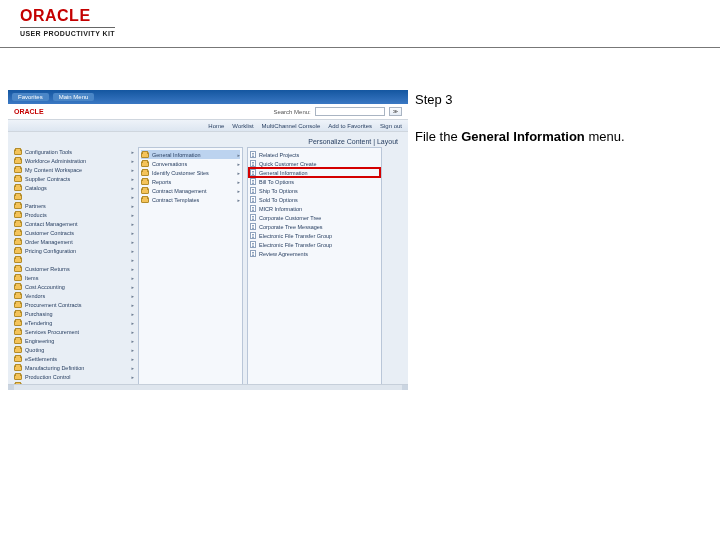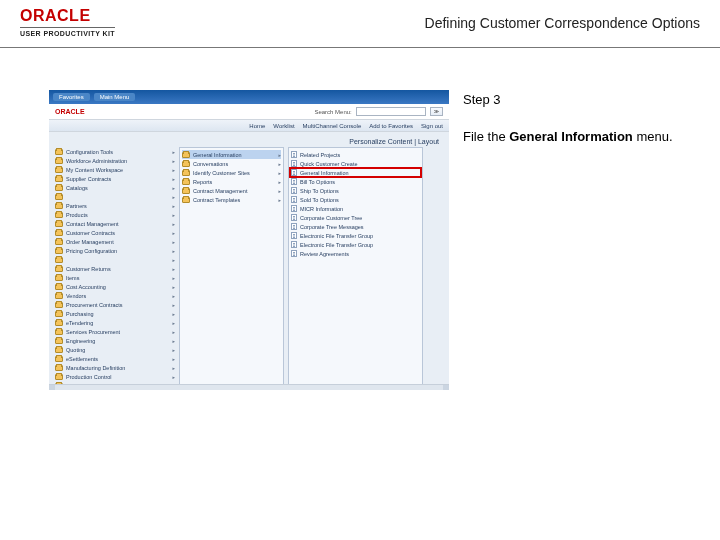--- a/index.html
+++ b/index.html
@@ -46,23 +46,22 @@
     margin-top: 4px;
     border: none;
     border-top: 1px solid #777;
     width: 100%;
   }
 
   
   .main {
     display: flex;
     margin-top: 42px;
-    gap: 14px;
+    gap: 7px;
     padding: 0 8px;
-    margin-left: 41px;
   }
   .screenshot {
     width: 400px;
     height: 300px;
     background: #e8eef5;
     position: relative;
     overflow: hidden;
     border: none;
   }
   .instructions {
@@ -179,21 +178,20 @@
   .ss-scroll-h::after{ right:0; }
 </style>
 </head>
 <body>
 
 <div class="header">
   <div class="brand">
     <span class="oracle-word">ORACLE</span>
     <span class="upk">USER PRODUCTIVITY KIT</span>
   </div>
-  <span class="page-title">Defining Customer Correspondence Options</span>
 </div>
 <hr class="divider">
 
 <div class="main">
 
   <div class="screenshot">
     <div class="ss-topbar">
       <span class="ss-topbtn">Favorites</span>
       <span class="ss-topbtn">Main Menu</span>
     </div>

